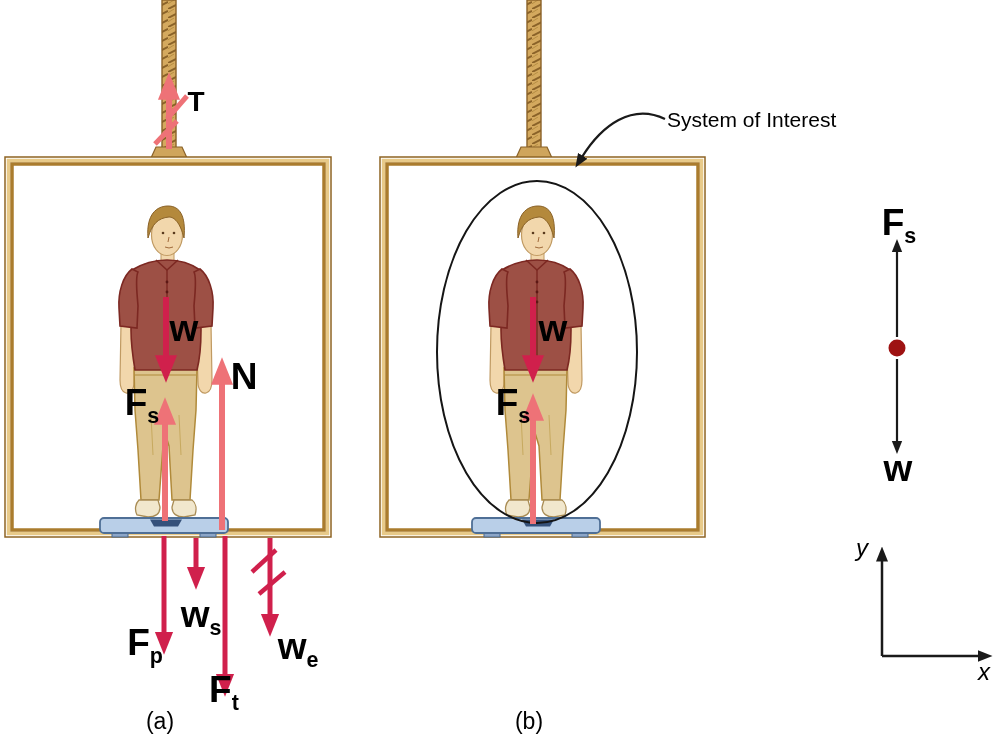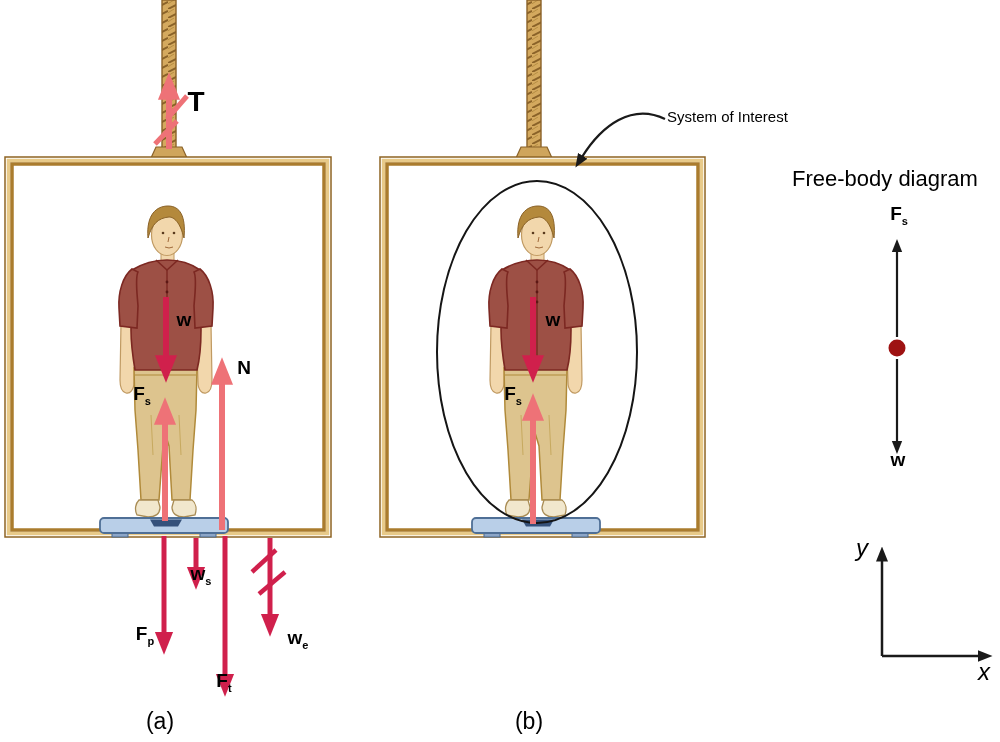--- a/index.html
+++ b/index.html
@@ -5,25 +5,25 @@
   html,body { margin:0; padding:0; background:#ffffff; }
   .stage {
     position:relative; width:1000px; height:742px; background:#ffffff;
     font-family:"Liberation Sans", sans-serif; overflow:hidden;
   }
   .stage svg.canvas { position:absolute; left:0; top:0; }
   .lbl {
     position:absolute; color:#000; line-height:1; white-space:nowrap;
     font-family:"Liberation Sans", sans-serif;
   }
-  .f-lbl { font-weight:700; font-size:19px; transform:translateX(-50%); }
+  .f-lbl { font-weight:700; font-size:37px; transform:translateX(-50%); }
   .f-lbl sub { font-size:0.58em; line-height:1; }
   .t-lbl { font-weight:700; font-size:28px; transform:translateX(-50%); }
   .cap   { font-size:23px; transform:translateX(-50%); }
-  .ann   { font-size:15px; }
+  .ann   { font-size:21px; }
   .fbd-title { font-size:22px; }
   .axis-lbl { font-style:italic; font-size:24px; transform:translateX(-50%); }
 </style>
 </head>
 <body>
 
 <div class="stage">
 
 <svg class="canvas" width="1000" height="742" viewBox="0 0 1000 742">
   <defs>
@@ -136,33 +136,32 @@
 <span class="lbl t-lbl" style="left:196px;top:88px"><span>T</span><sub></sub></span>
 
 <span class="lbl f-lbl" style="left:184px;top:310px"><span>w</span><sub></sub></span>
 
 <span class="lbl f-lbl" style="left:142px;top:384px"><span>F</span><sub>s</sub></span>
 
 <span class="lbl f-lbl" style="left:244px;top:358px"><span>N</span><sub></sub></span>
 
 <span class="lbl f-lbl" style="left:145px;top:624px"><span>F</span><sub>p</sub></span>
 
-<span class="lbl f-lbl" style="left:201px;top:564px"><span>w</span><sub>s</sub></span>
+<span class="lbl f-lbl" style="left:201px;top:596px"><span>w</span><sub>s</sub></span>
 
 <span class="lbl f-lbl" style="left:224px;top:671px"><span>F</span><sub>t</sub></span>
 
 <span class="lbl f-lbl" style="left:298px;top:628px"><span>w</span><sub>e</sub></span>
 
 <span class="lbl f-lbl" style="left:553px;top:310px"><span>w</span><sub></sub></span>
 
 <span class="lbl f-lbl" style="left:513px;top:384px"><span>F</span><sub>s</sub></span>
 
 <span class="lbl ann" style="left:667px;top:109px">System of Interest</span>
 
-<span class="lbl fbd-title" style="left:792px;top:168px">Free-body diagram</span>
 
 <span class="lbl f-lbl" style="left:899px;top:204px"><span>F</span><sub>s</sub></span>
 
 <span class="lbl f-lbl" style="left:898px;top:450px"><span>w</span><sub></sub></span>
 
 <span class="lbl axis-lbl" style="left:862px;top:536px">y</span>
 
 <span class="lbl axis-lbl" style="left:984px;top:660px">x</span>
 
 <span class="lbl cap" style="left:160px;top:710px">(a)</span>

